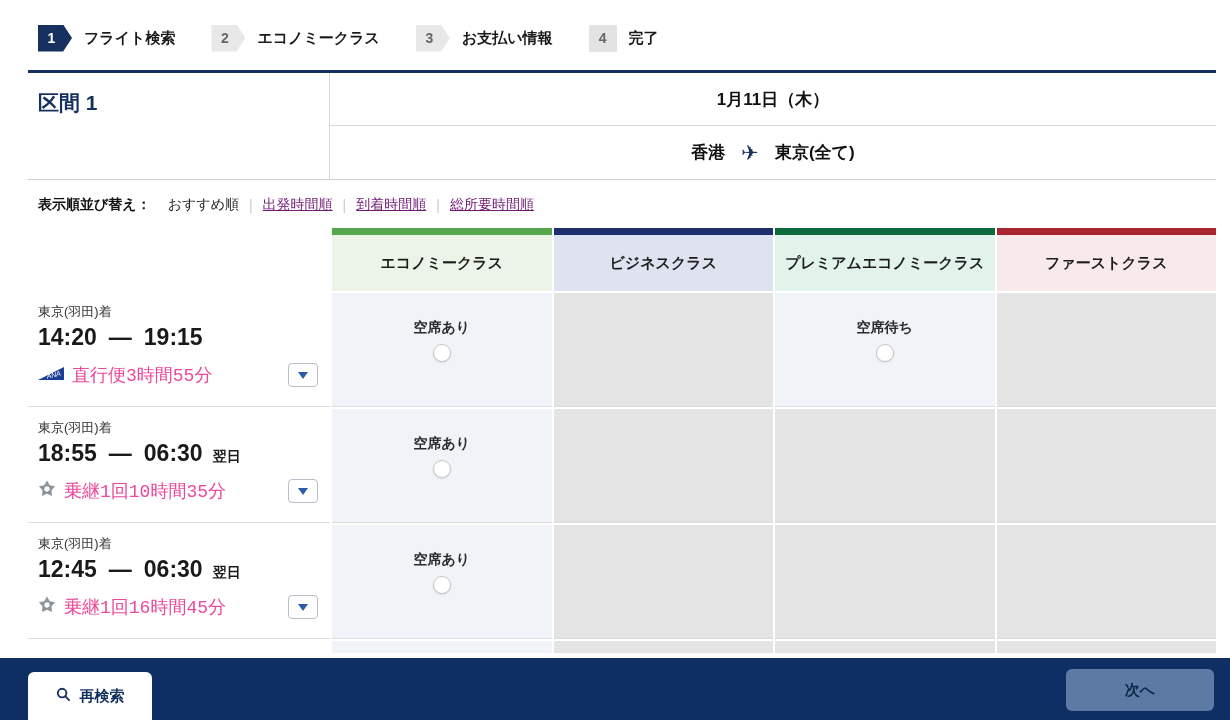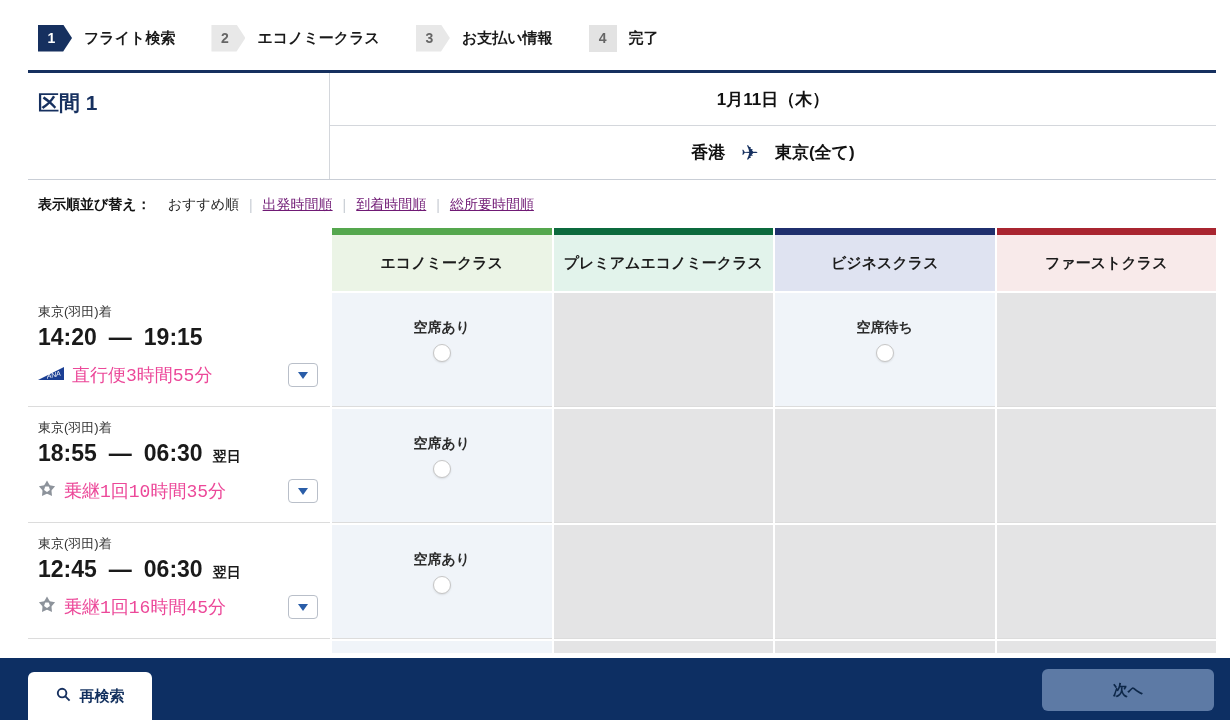--- a/index.html
+++ b/index.html
@@ -72,21 +72,21 @@
   .radio { width:18px; height:18px; border-radius:50%; background:#fff; border:1px solid #c6c6c6;
     margin-top:7px; box-shadow:0 1px 2px rgba(0,0,0,0.10); cursor:pointer; }
   .flight-row.partial .cell, .flight-row.partial .finfo { height:12px; border-bottom:none; padding-top:0; }
 
   
   .footer { position:absolute; left:0; right:0; bottom:0; height:62px; background:#0d2f63; }
   .research-btn { position:absolute; left:28px; bottom:0; height:48px; width:124px; background:#fff;
     border:none; border-radius:6px 6px 0 0; display:flex; align-items:center; justify-content:center;
     gap:9px; font-weight:bold; color:#12305e; font-size:15px; cursor:pointer;
     font-family:inherit; }
-  .next-btn { position:absolute; right:16px; top:11px; width:172px; height:42px; background:#5d7aa5;
+  .next-btn { position:absolute; right:16px; top:11px; width:148px; height:42px; background:#5d7aa5;
     border:none; border-radius:6px; color:#0d2748; font-weight:bold; font-size:15px; cursor:pointer;
     display:flex; align-items:center; justify-content:center; font-family:inherit; }
 </style>
 </head>
 <body>
 
 <div class="stepbar">
   <div class="step active">
     <span class="step-num">1</span>
     <span class="step-label">フライト検索</span>
@@ -133,27 +133,27 @@
     <a class="sort-link">総所要時間順</a>
   </div>
 
   <div class="fare-table">
     <div class="hdr-row">
       <div class="corner"></div>
       <div class="class-col c0">
         <div class="class-bar"></div>
         <div class="class-label">エコノミークラス</div>
       </div>
+      <div class="class-col c2">
+        <div class="class-bar"></div>
+        <div class="class-label">ビジネスクラス</div>
+      </div>
       <div class="class-col c1">
         <div class="class-bar"></div>
         <div class="class-label">プレミアムエコノミークラス</div>
-      </div>
-      <div class="class-col c2">
-        <div class="class-bar"></div>
-        <div class="class-label">ビジネスクラス</div>
       </div>
       <div class="class-col c3">
         <div class="class-bar"></div>
         <div class="class-label">ファーストクラス</div>
       </div>
     </div>
 
     <div class="flight-row">
       <div class="finfo">
         <div class="arr-label">東京(羽田)着</div>

